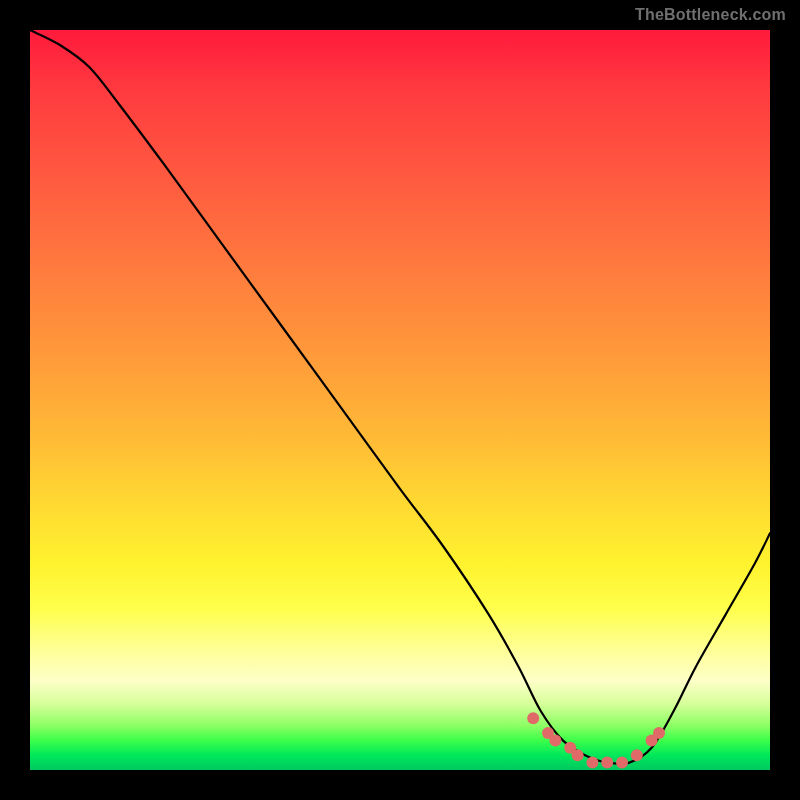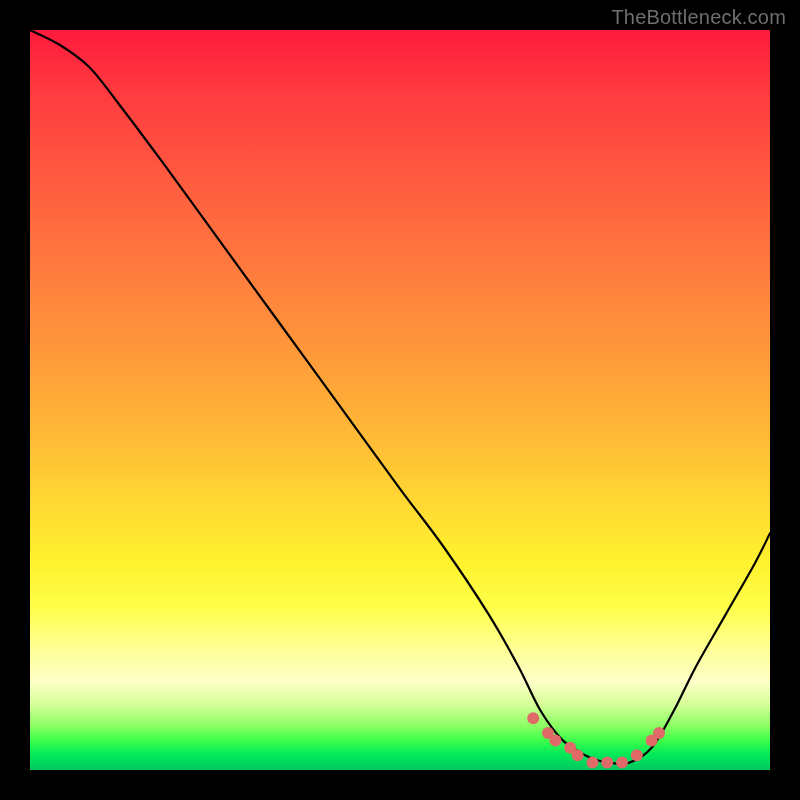--- a/index.html
+++ b/index.html
@@ -44,22 +44,22 @@
       #3cff4a 96%,
       #00e85a 98%,
       #00c860 100%
     );
   }
   .watermark {
     position: absolute;
     top: 6px;
     right: 14px;
     color: #6f6f6f;
-    font-size: 20px;
-    font-weight: 400;
+    font-size: 16px;
+    font-weight: 700;
     letter-spacing: 0.2px;
     user-select: none;
   }
   svg.curve {
     position: absolute;
     left: 0;
     top: 0;
     width: 740px;
     height: 740px;
   }

